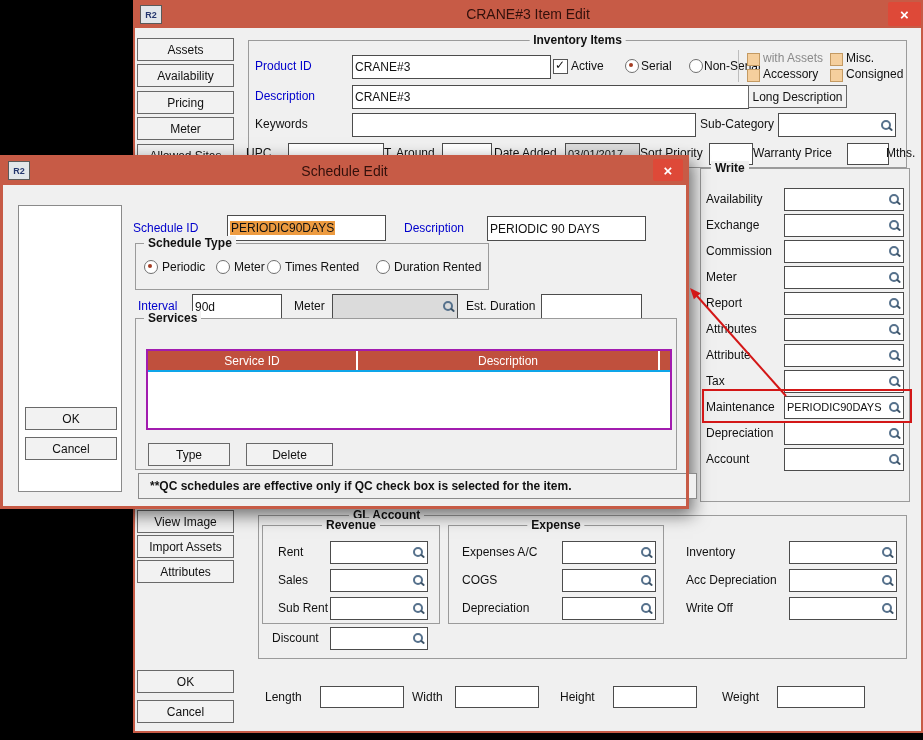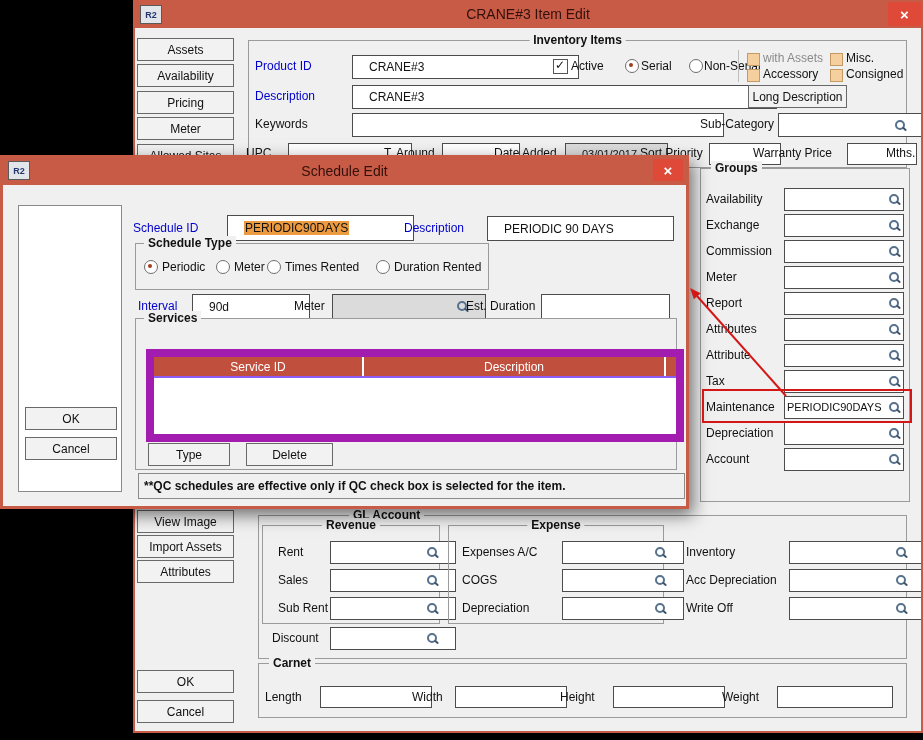--- a/index.html
+++ b/index.html
@@ -17,21 +17,21 @@
   .appicon{position:absolute;width:20px;height:17px;background:#e2e6ea;border:1px solid #5a5a5a;
     font-size:9px;font-weight:bold;color:#24366e;display:flex;align-items:center;justify-content:center}
   .closebtn{position:absolute;background:#de4938;color:#fff;font-size:15px;font-weight:bold;
     display:flex;align-items:center;justify-content:center;border-radius:2px;cursor:default}
   .btn{position:absolute;background:#f2f2f2;border:1px solid #696969;font-size:12px;
     display:flex;align-items:center;justify-content:center;color:#111;white-space:nowrap}
   .lbl{position:absolute;white-space:nowrap}
   .blue{color:#0000cc}
   .grey{color:#8a8a8a}
   .inp{position:absolute;background:#fff;border:1px solid #4c4c4c;display:flex;align-items:center;
-    padding:0 16px;font-size:12px;overflow:hidden;white-space:nowrap}
+    padding:0 2px;font-size:12px;overflow:hidden;white-space:nowrap}
   .inp.dis{background:#dbdbdb}
   .inp .sp{flex:1}
   .sm{font-size:11px}
   .gbox{position:absolute;border:1px solid #9b9b9b}
   .gcap{position:absolute;top:-8px;background:#f0f0f0;padding:0 4px;font-weight:bold;white-space:nowrap}
   .gcap.ctr{left:50%;transform:translateX(-50%)}
   .mag{width:13px;height:13px;position:relative;flex:0 0 13px;display:inline-block}
   .mag::before{content:"";position:absolute;left:1px;top:1px;width:6px;height:6px;border:2px solid #56718c;border-radius:50%}
   .mag::after{content:"";position:absolute;left:8px;top:9px;width:5px;height:2px;background:#3e5468;transform:rotate(40deg);border-radius:1px}
   .radio{width:12px;height:12px;border:1px solid #6f6f6f;border-radius:50%;background:#fff;position:relative;display:inline-block;flex:0 0 12px}
@@ -44,26 +44,26 @@
   .ropt{position:absolute;display:flex;align-items:center;gap:4px;white-space:nowrap}
   .grows{position:absolute}
   .grow{height:26px;display:flex;align-items:center}
   .grow .gl{flex:1;font-size:12px;white-space:nowrap}
   .ginp{width:114px;height:21px;background:#fff;border:1px solid #4c4c4c;display:flex;align-items:center;padding:0 2px;overflow:hidden}
   .ginp .gv{flex:1;font-size:11px;white-space:nowrap;overflow:hidden}
   .main{left:133px;top:0;width:790px;height:733px;z-index:1}
   .dlg{left:0;top:155px;width:689px;height:354px;z-index:10;box-shadow:4px 6px 16px rgba(0,0,0,.55)}
   .panel{position:absolute;background:#fff;border:1px solid #8a8a8a}
   .hl{background:#ed9b40;padding:0 1px}
-  .stable{position:absolute;border:8px solid #a21caf;background:#8b5cf6}
+  .stable{position:absolute;border:2px solid #a21caf;background:#0ea5e9}
   .thead{display:flex;gap:2px;background:#fff;height:19px}
   .th{background:#c0503d;color:#fff;display:flex;align-items:center;justify-content:center;font-size:12px}
   .f1{flex:1}
   .sbody{position:absolute;left:0;top:21px;right:0;bottom:0;background:#fff}
-  .notebox{position:absolute;border:1px solid #8a8a8a;display:flex;align-items:center;padding:0 5px;font-weight:bold;white-space:nowrap;background:#f0f0f0}
+  .notebox{position:absolute;border:1px solid #8a8a8a;display:flex;align-items:center;padding:0 11px;font-weight:bold;white-space:nowrap;background:#f0f0f0}
   .annot-box{position:absolute;border:2px solid #d31717;z-index:30;pointer-events:none}
   .arrowsvg{position:absolute;left:0;top:0;z-index:30;pointer-events:none}
 </style>
 </head>
 <body>
 
 <div class="win main">
   <div class="tbar" style="height:28px">
     <span class="appicon" style="left:7px;top:5px">R2</span>
     <span class="title" style="top:6px">CRANE#3 Item Edit</span>
@@ -130,21 +130,21 @@
   <div class="inp dis sm" style="left:432px;top:143px;width:69px;height:20px">
     <span>03/01/2017</span>
   </div>
   <span class="lbl" style="left:507px;top:146px">Sort Priority</span>
   <div class="inp" style="left:576px;top:143px;width:38px;height:20px"></div>
   <span class="lbl" style="left:620px;top:146px">Warranty Price</span>
   <div class="inp" style="left:714px;top:143px;width:36px;height:20px"></div>
   <span class="lbl" style="left:753px;top:146px">Mths.</span>
 
   <div class="gbox" style="left:567px;top:168px;width:208px;height:332px">
-    <span class="gcap" style="left:10px">Groups</span>
+    <span class="gcap" style="left:10px">Write</span>
   </div>
   <div class="grows" style="left:573px;top:186px;width:198px">
     <div class="grow">
         <span class="gl">Availability</span>
         <span class="ginp">
           <span class="gv"></span>
           <span class="mag"></span>
         </span>
       </div>
     <div class="grow">
@@ -274,23 +274,20 @@
   <div class="inp" style="left:656px;top:569px;width:102px;height:21px">
       <span class="sp"></span>
       <span class="mag"></span>
     </div>
   <span class="lbl" style="left:553px;top:601px">Write Off</span>
   <div class="inp" style="left:656px;top:597px;width:102px;height:21px">
       <span class="sp"></span>
       <span class="mag"></span>
     </div>
 
-  <div class="gbox" style="left:125px;top:663px;width:647px;height:53px">
-    <span class="gcap" style="left:10px">Carnet</span>
-  </div>
   <span class="lbl" style="left:132px;top:690px">Length</span>
   <div class="inp" style="left:187px;top:686px;width:78px;height:20px"></div>
   <span class="lbl" style="left:279px;top:690px">Width</span>
   <div class="inp" style="left:322px;top:686px;width:78px;height:20px"></div>
   <span class="lbl" style="left:427px;top:690px">Height</span>
   <div class="inp" style="left:480px;top:686px;width:78px;height:20px"></div>
   <span class="lbl" style="left:589px;top:690px">Weight</span>
   <div class="inp" style="left:644px;top:686px;width:82px;height:20px"></div>
 
   <div class="frame2"></div>

